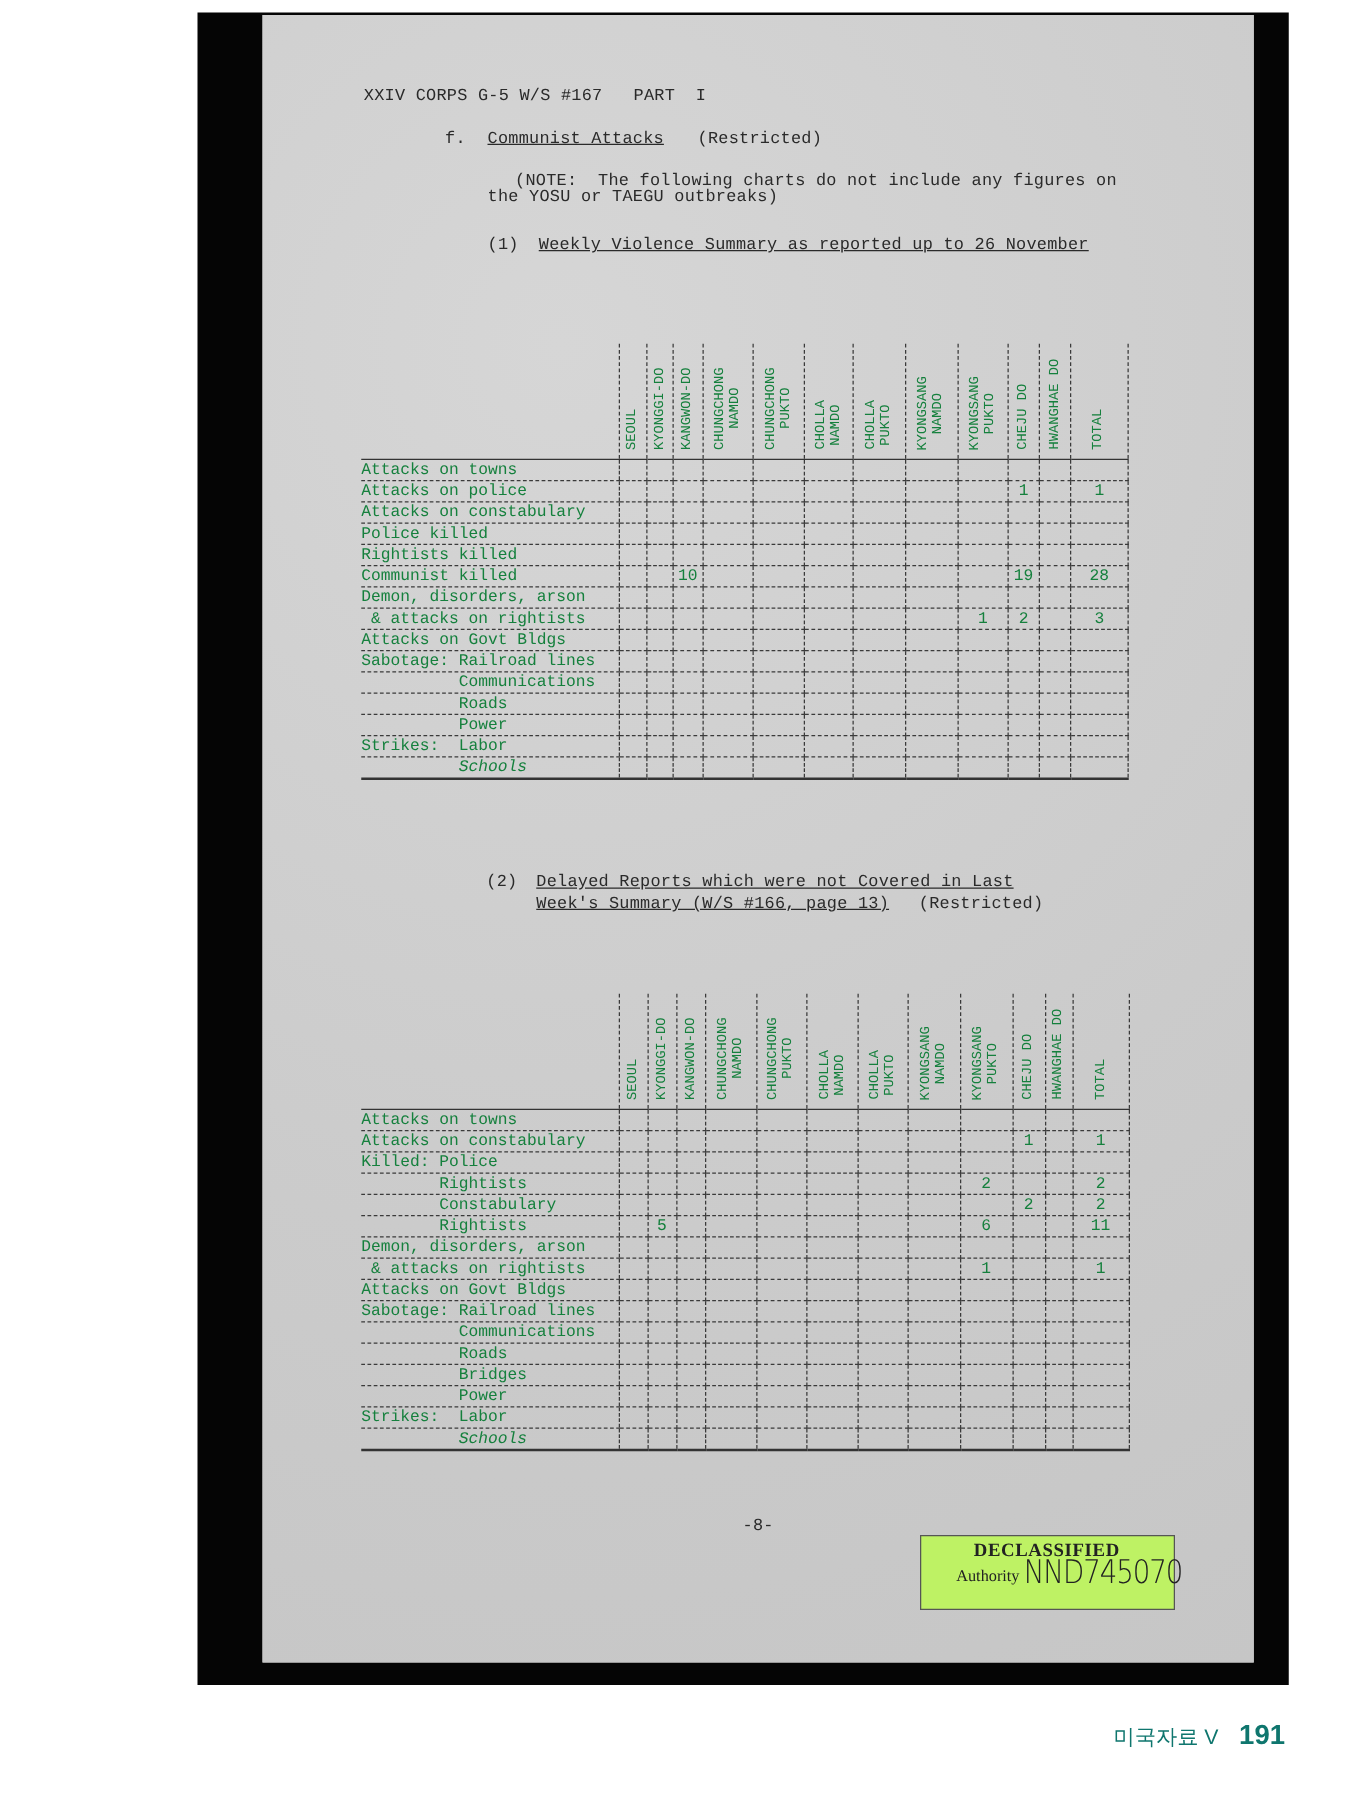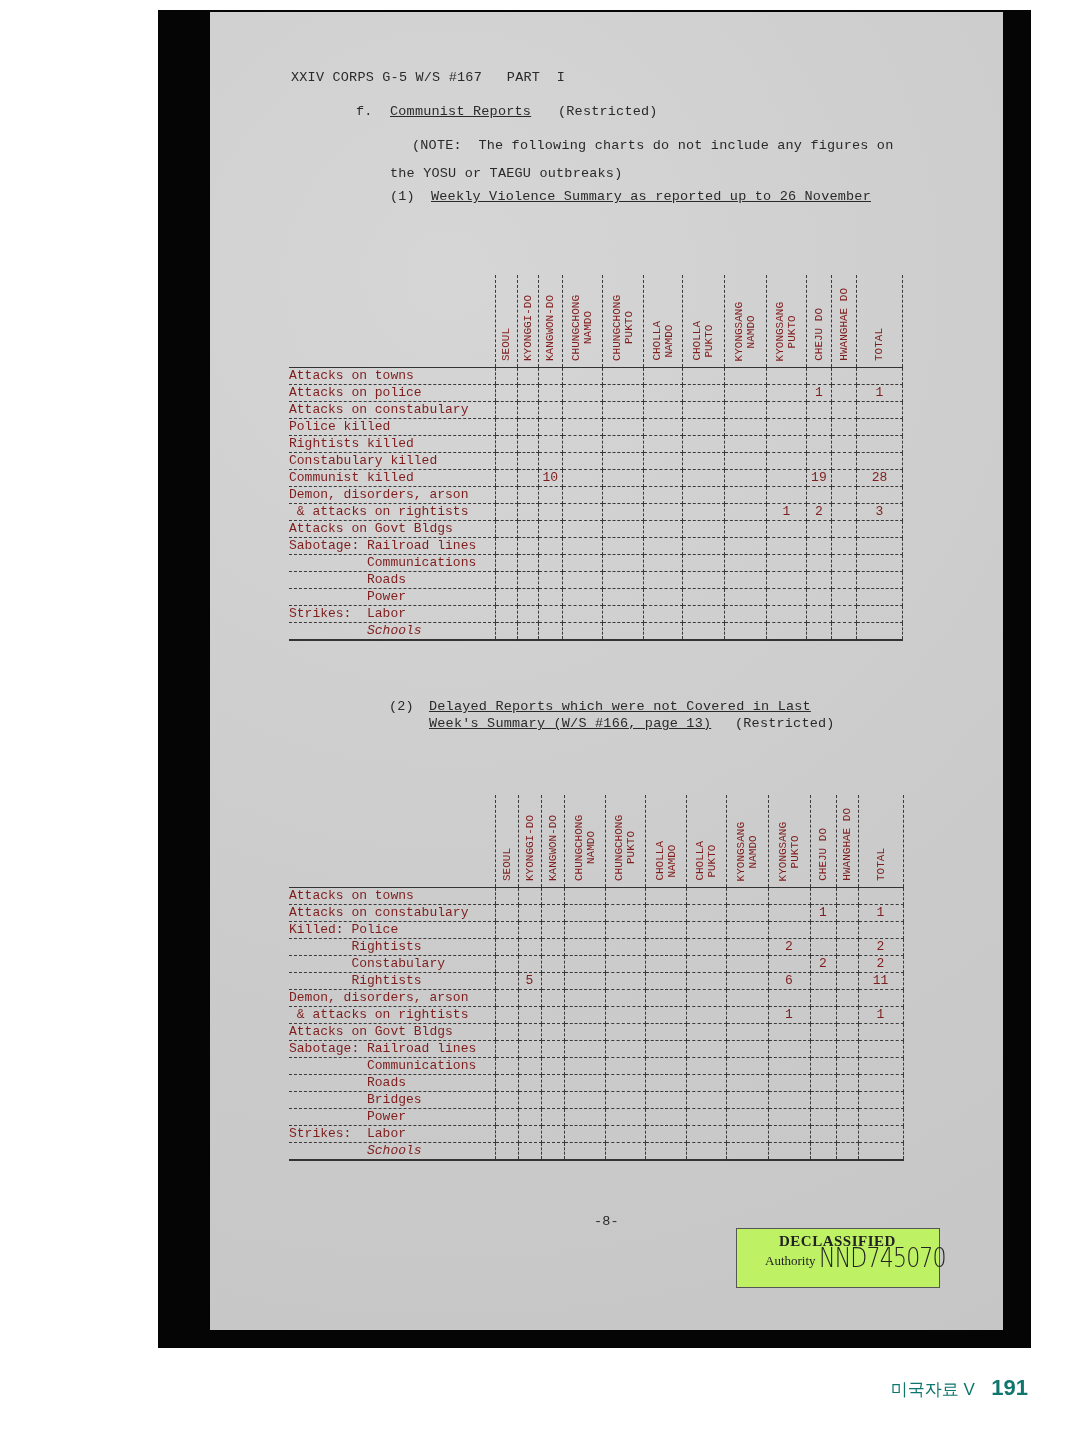--- a/index.html
+++ b/index.html
@@ -2,21 +2,21 @@
 <html><head>
 <meta charset="utf-8">
 <style>
   html, body { margin:0; padding:0; background:#ffffff; }
   body { width:1080px; height:1439px; position:relative; overflow:hidden; font-family:"Liberation Mono", "DejaVu Sans Mono", monospace; }
   .frame { position:absolute; left:158px; top:10px; width:873px; height:1338px; background:#050505; }
   .paper { position:absolute; left:210px; top:12px; width:793px; height:1318px; background:#cfcfcf;
            background-image: radial-gradient(circle at 30% 20%, #d6d6d6 0%, #cbcbcb 60%, #c6c6c6 100%); }
   .txt { position:absolute; color:#2a2a2a; font-size:13.5px; white-space:pre; letter-spacing:0.2px; }
   .u { text-decoration:underline; }
-  table.grid { position:absolute; border-collapse:collapse; table-layout:fixed; font-size:13px; color:#7f1d1d; }
+  table.grid { position:absolute; border-collapse:collapse; table-layout:fixed; font-size:13px; color:#15803d; }
   table.grid td { border:1px dashed #3a3a3a; padding:0; height:16px; line-height:16px; text-align:center; overflow:hidden; }
   table.grid td.lbl { border:none; border-bottom:1px dashed #3a3a3a; text-align:left; white-space:pre; padding-left:0; }
   table.grid th { border:1px dashed #3a3a3a; border-top:none; padding:0; vertical-align:bottom; height:92px; font-weight:normal; font-size:11px; }
   table.grid th.blank { border:none; border-bottom:1.5px solid #333; }
   .vhead { writing-mode:vertical-rl; transform:rotate(180deg); white-space:pre; line-height:12px; display:inline-block; text-align:center; margin:0 auto 3px auto; }
   table.grid tr.hdr th { border-bottom:1.5px solid #333; }
   table.grid tr.last td { border-bottom:2px double #333;font-style:italic; }
   .stamp { position:absolute; left:736px; top:1228px; width:202px; height:58px; background:#bef264; border:1px solid #555; font-family:"Liberation Serif", serif; color:#222; }
   .stamp .d { position:absolute; left:42px; top:4px; font-size:15px; font-weight:bold; letter-spacing:0.5px; }
   .stamp .a { position:absolute; left:28px; top:24px; font-size:13px; }
@@ -26,24 +26,24 @@
   .footer .pg { font-size:22px; font-weight:bold; }
 </style>
 </head>
 <body>
 
 <div class="frame"></div>
 <div class="paper"></div>
 
 <div class="txt" style="left:291px;top:70px;">XXIV CORPS G-5 W/S #167   PART  I</div>
 <div class="txt" style="left:356px;top:104px;">f.</div>
-<div class="txt u" style="left:390px;top:104px;">Communist Reports</div>
+<div class="txt u" style="left:390px;top:104px;">Communist Attacks</div>
 <div class="txt" style="left:558px;top:104px;">(Restricted)</div>
 <div class="txt" style="left:412px;top:138px;">(NOTE:  The following charts do not include any figures on</div>
-<div class="txt" style="left:390px;top:166px;text-align:right;">the YOSU or TAEGU outbreaks)</div>
+<div class="txt" style="left:390px;top:151px;text-align:right;">the YOSU or TAEGU outbreaks)</div>
 
 <div class="txt" style="left:390px;top:189px;">(1)</div>
 <div class="txt u" style="left:431px;top:189px;">Weekly Violence Summary as reported up to 26 November</div>
 
 <table class="grid" id="t1" style="left:289px;top:275px;width:614px;">
   <colgroup>
     <col style="width:206px">
       <col style="width:22px">
       <col style="width:21px">
       <col style="width:24px">
@@ -148,35 +148,20 @@
         <td></td>
         <td></td>
         <td></td>
         <td></td>
         <td></td>
         <td></td>
         <td></td>
         <td></td>
       </tr>
       <tr>
-        <td class="lbl">Constabulary killed</td>
-        <td></td>
-        <td></td>
-        <td></td>
-        <td></td>
-        <td></td>
-        <td></td>
-        <td></td>
-        <td></td>
-        <td></td>
-        <td></td>
-        <td></td>
-        <td></td>
-      </tr>
-      <tr>
         <td class="lbl">Communist killed</td>
         <td></td>
         <td></td>
         <td>10</td>
         <td></td>
         <td></td>
         <td></td>
         <td></td>
         <td></td>
         <td></td>

